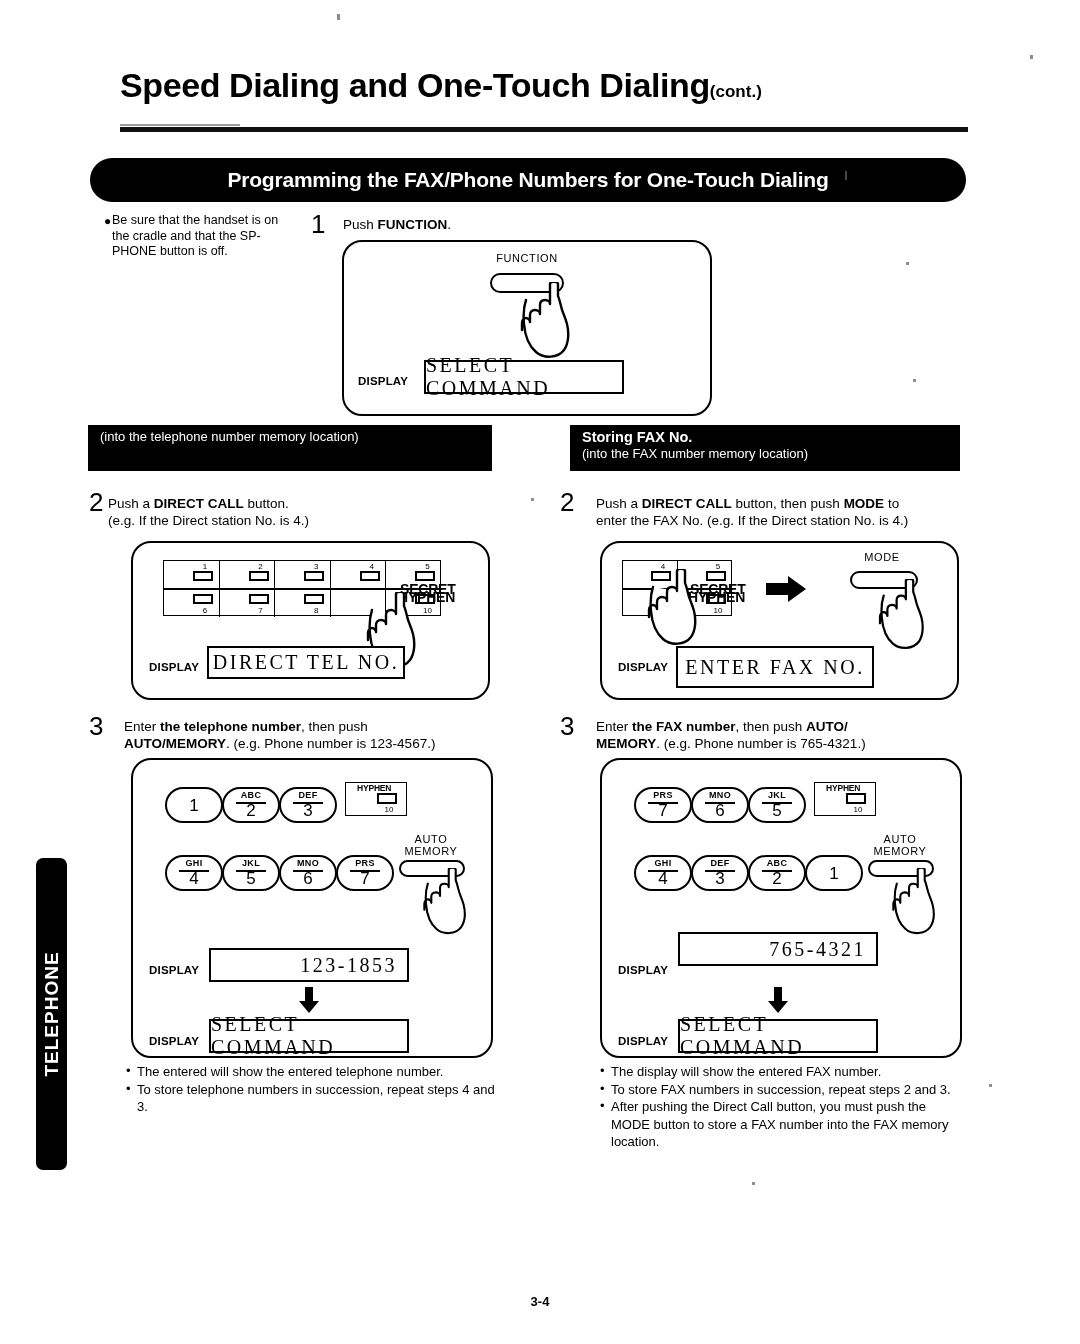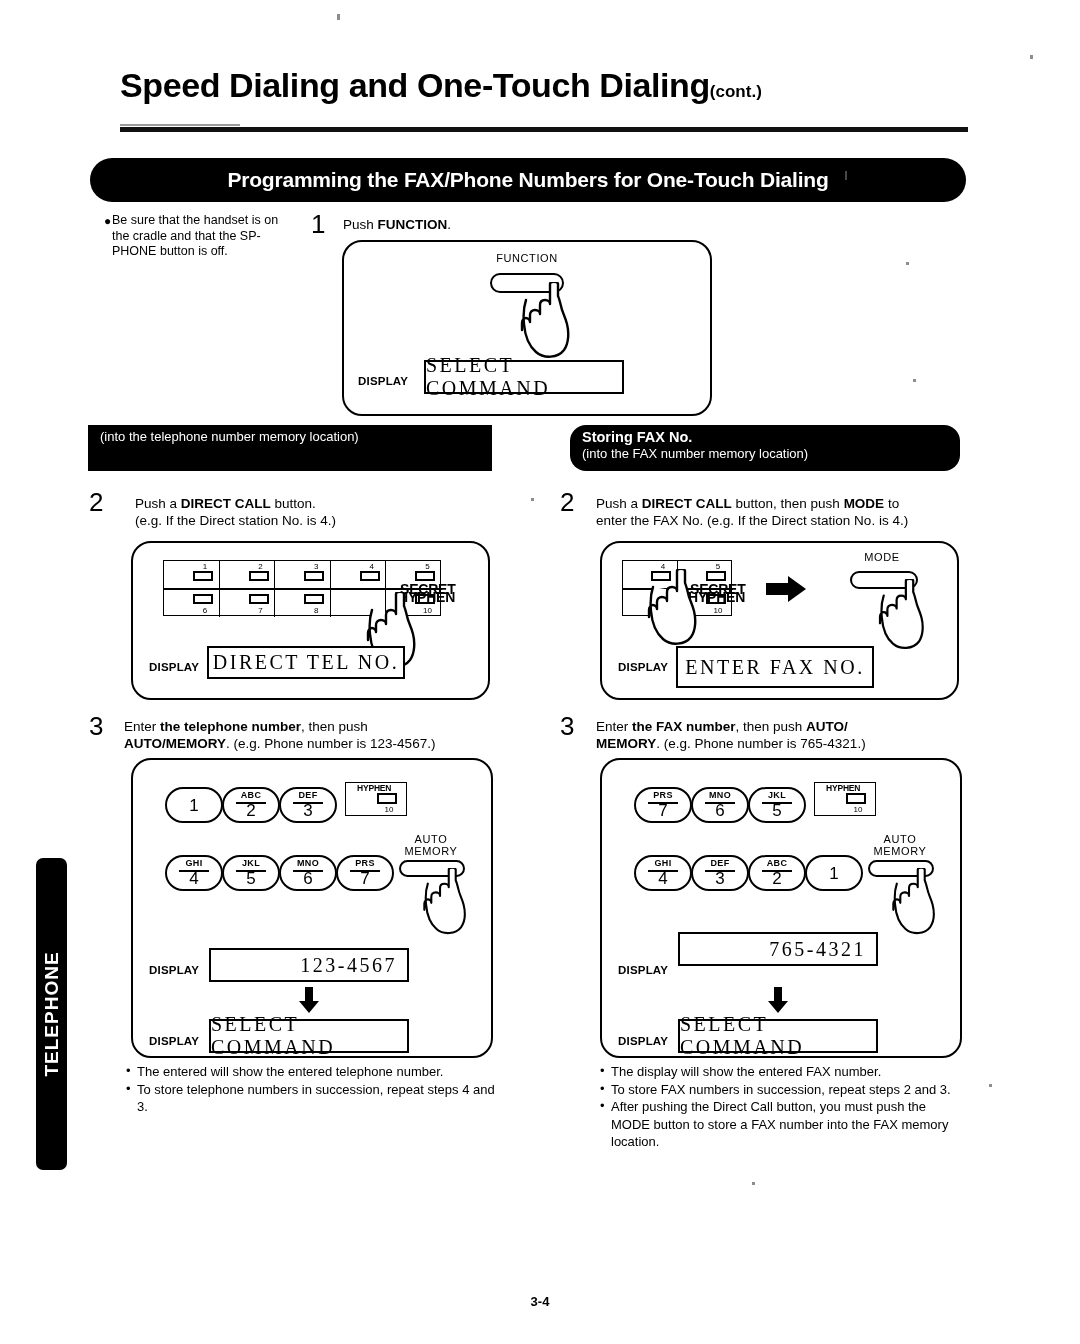--- a/index.html
+++ b/index.html
@@ -185,27 +185,27 @@
       </svg>
     </div>
     <div class="disp-label" style="left:14px;top:133px;">DISPLAY</div>
     <div class="lcd center" style="left:80px;top:118px;width:200px;height:34px;">SELECT COMMAND</div>
   </div>
 
   <div class="subhead" style="left:88px;top:425px;width:404px;height:46px;">
     <div class="l2">(into the telephone number memory location)</div>
   </div>
 
-  <div class="subhead" style="left:570px;top:425px;width:390px;height:46px;border-radius:16px;">
+  <div class="subhead" style="left:570px;top:425px;width:390px;height:46px;">
     <div class="l1">Storing FAX No.</div>
     <div class="l2">(into the FAX number memory location)</div>
   </div>
 
   <div class="stepnum" style="left:89px;top:487px;">2</div>
-  <div class="steptext" style="left:135px;top:495px;width:340px;">
+  <div class="steptext" style="left:108px;top:495px;width:340px;">
     <span>Push a </span><b>DIRECT CALL</b><span> button.</span><br>
     <span>(e.g. If the Direct station No. is 4.)</span>
   </div>
 
   <div class="panel" style="left:131px;top:541px;width:355px;height:155px;">
 
     <div class="dcpad" style="left:30px;top:17px;width:278px;height:56px;">
       <div class="dcrowline" style="left:0;top:27px;width:278px;"></div>
       <div class="dccell" style="left:0;top:0;width:55.6px;height:56px;"></div>
       <div class="dccell" style="left:55.6px;top:0;width:55.6px;height:56px;"></div>
@@ -363,21 +363,21 @@
       <svg width="58" height="68" viewBox="0 0 60 78">
         <path d="M8,18 C6,24 5,32 6,42 C7,54 11,64 18,70 C26,77 40,76 46,68 C51,61 51,50 49,42 C47,34 44,30 43,24
                  C42,20 41,16 40,14 L40,2 C40,-1 32,-1 32,2 L32,22
                  M32,22 C32,20 30,18 27,18 C24,18 22,20 22,23 L22,32
                  M22,32 C22,30 20,28 17,28 C14,28 12,30 12,33 L12,40
                  M12,40 C12,38 10,36 8,36 C6,36 4,38 4,41 L4,48" fill="#fff" stroke="#000" stroke-width="2.4" stroke-linejoin="round" stroke-linecap="round"></path>
       </svg>
     </div>
 
     <div class="disp-label" style="left:16px;top:204px;">DISPLAY</div>
-    <div class="lcd right" style="left:76px;top:188px;width:200px;height:34px;">123-4567</div>
+    <div class="lcd right" style="left:76px;top:188px;width:200px;height:34px;">123-1853</div>
 
     <div class="hand" style="left:165px;top:227px;">
       <svg width="22" height="26" viewBox="0 0 22 26">
         <path d="M7,0 L15,0 L15,14 L21,14 L11,26 L1,14 L7,14 Z" fill="#000"></path>
       </svg>
     </div>
 
     <div class="disp-label" style="left:16px;top:275px;">DISPLAY</div>
     <div class="lcd center" style="left:76px;top:259px;width:200px;height:34px;">SELECT COMMAND</div>
   </div>

